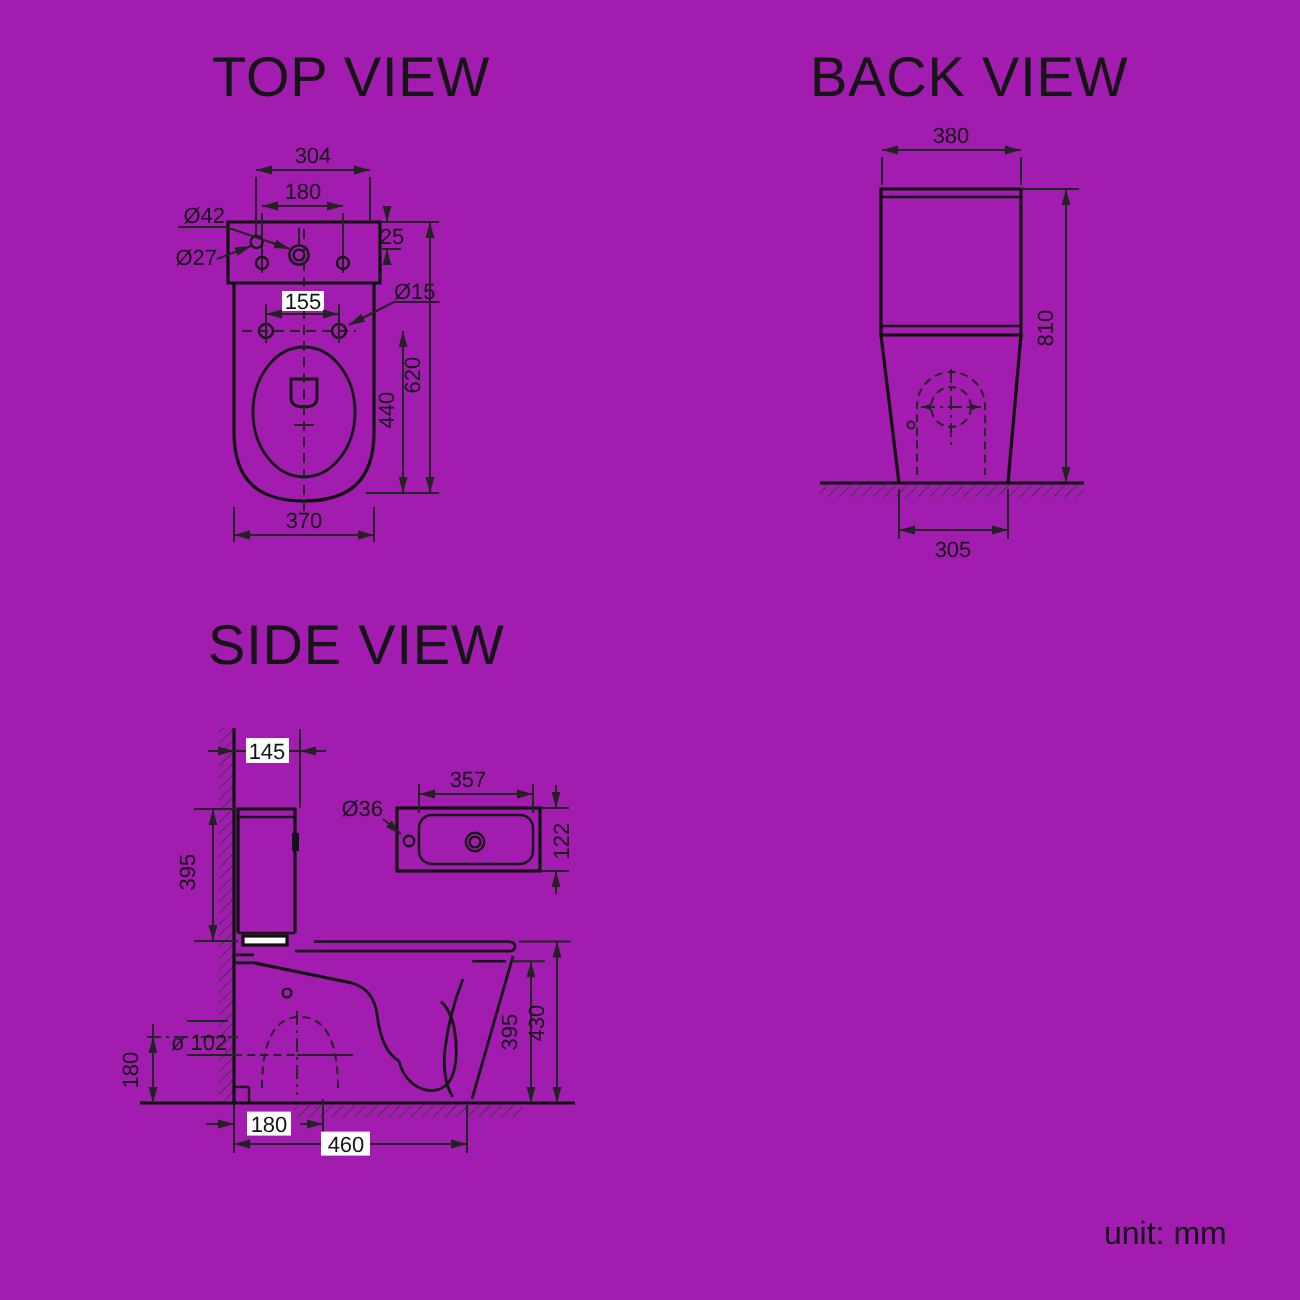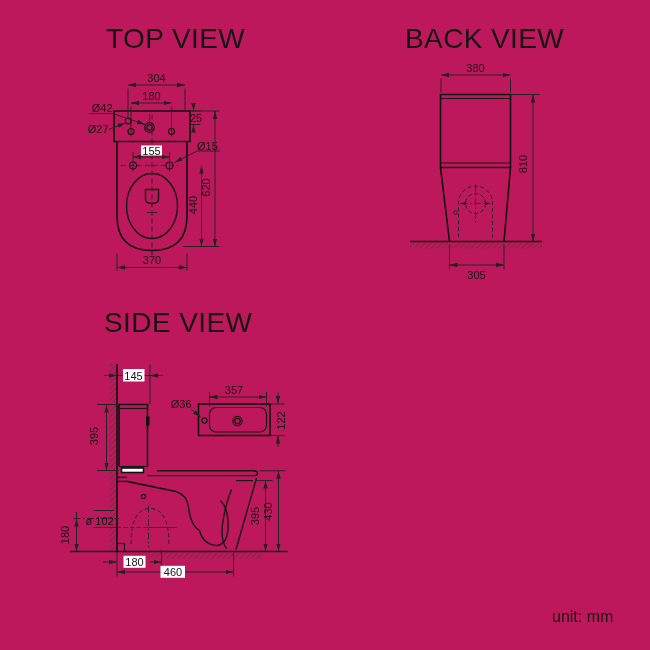--- a/index.html
+++ b/index.html
@@ -1,16 +1,16 @@
 <!DOCTYPE html>
 <html><head>
 <meta charset="utf-8">
 <style>
   html,body{margin:0;padding:0;background:#fff;}
-  .stage{width:650px;height:650px;position:relative;background:#be185d;overflow:hidden;}
+  .stage{width:650px;height:650px;position:relative;background:#a21caf;overflow:hidden;}
   text{font-family:"Liberation Sans",sans-serif;fill:#151515;}
   .ttl{font-size:28px;letter-spacing:.4px;}
   .dim{font-size:11px;}
   .unit{font-size:16px;}
   .s1{fill:none;stroke:#242424;stroke-width:1;}
   .s12{fill:none;stroke:#161616;stroke-width:1.2;}
   .s14{fill:none;stroke:#161616;stroke-width:1.4;}
   .s16{fill:none;stroke:#111;stroke-width:1.6;}
   .dsh{stroke-dasharray:4 2.6;}
   .cln{stroke-dasharray:7 2.5 1.5 2.5;}

